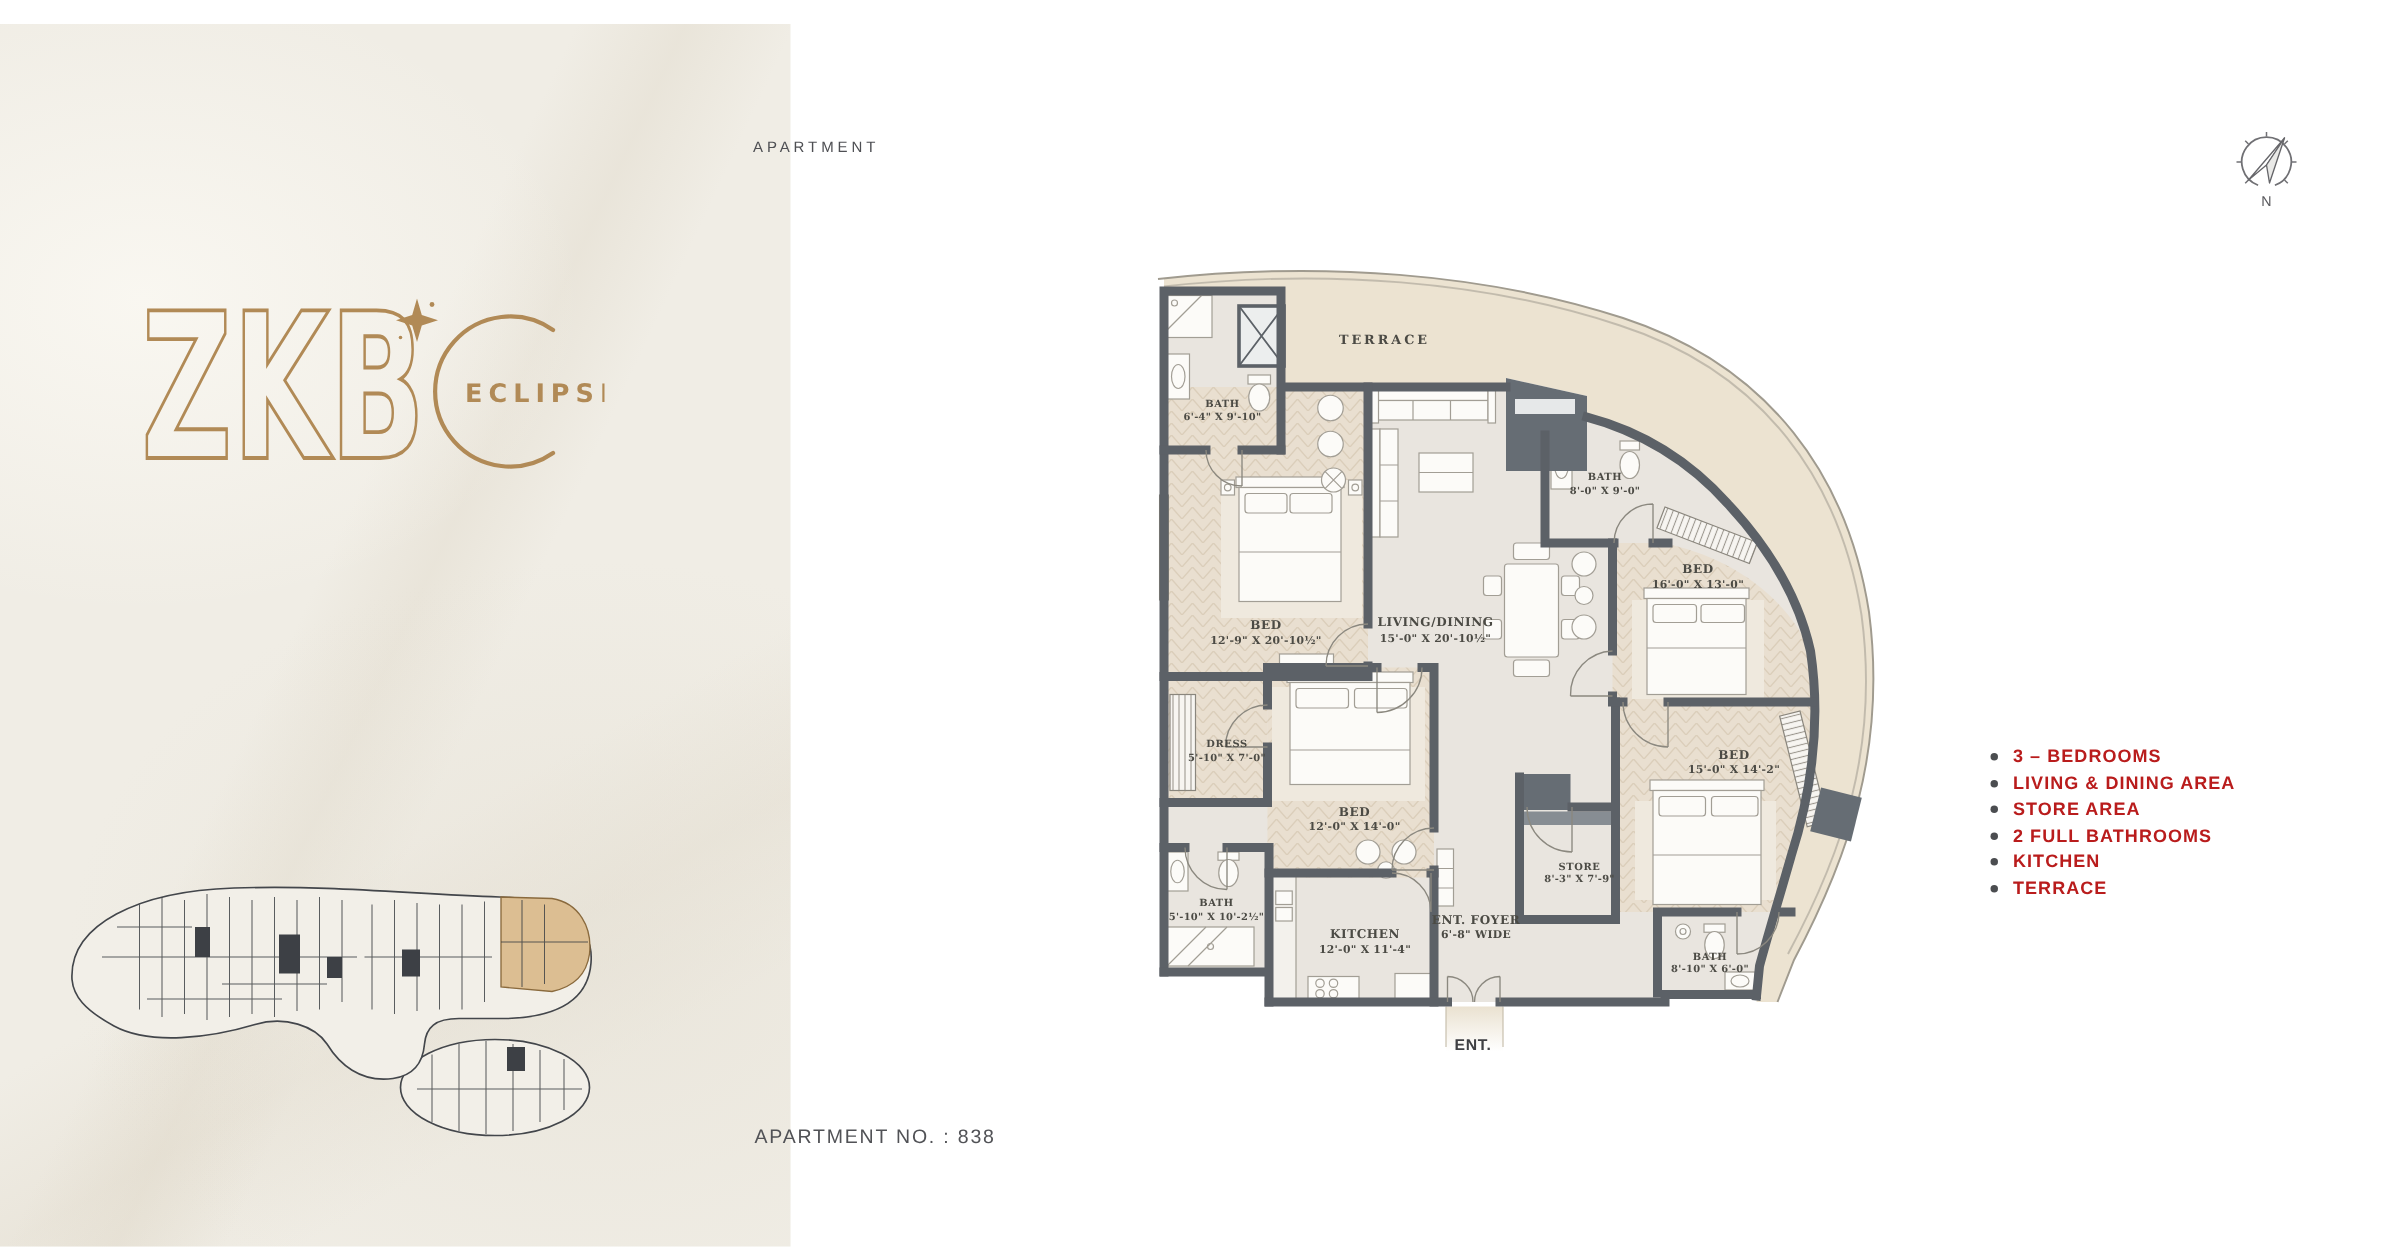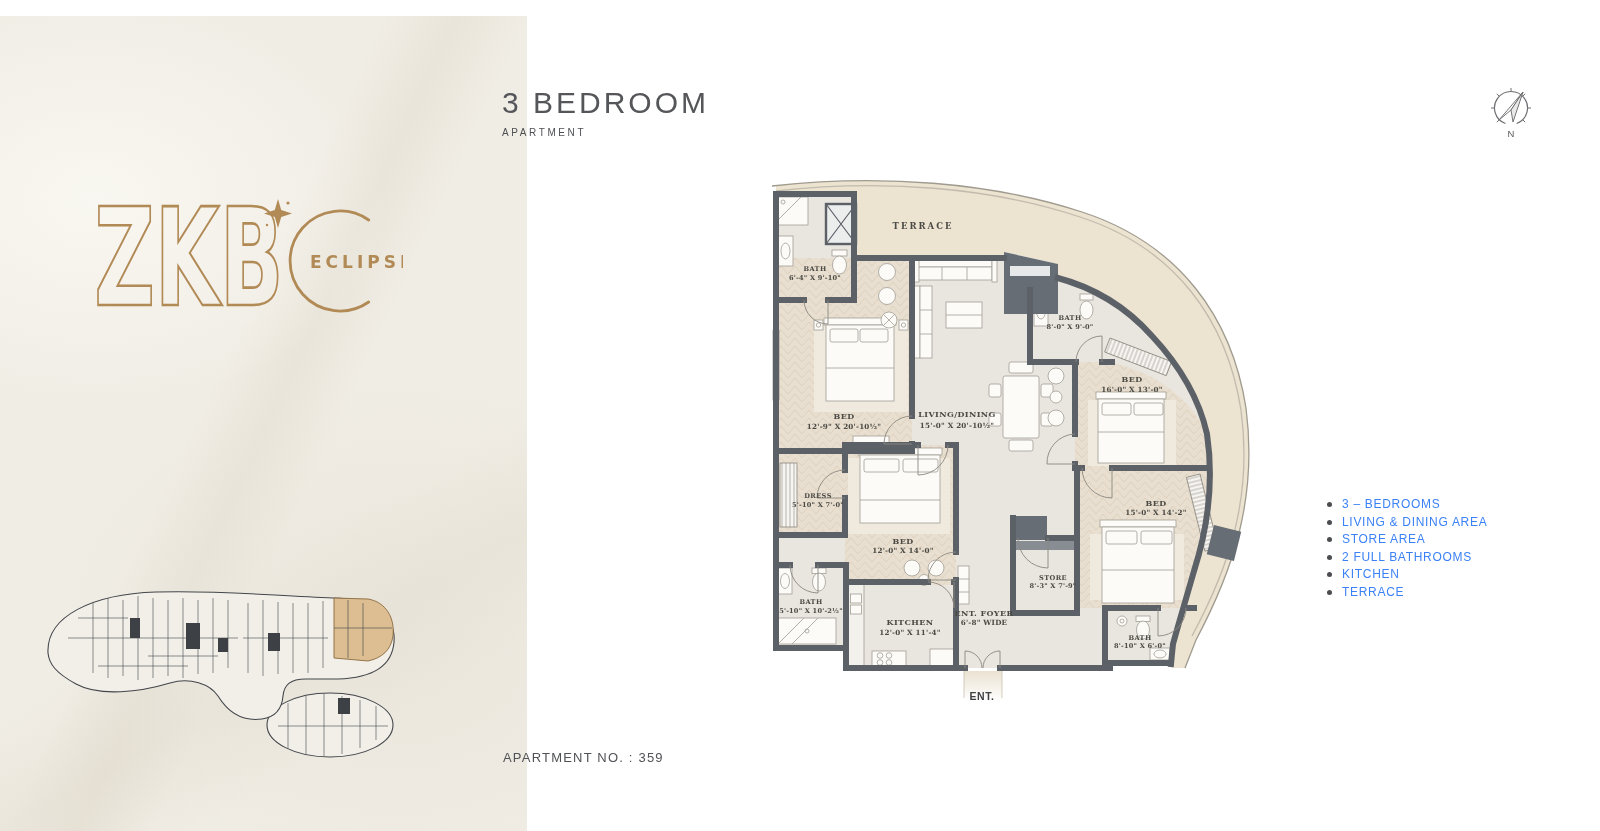--- a/index.html
+++ b/index.html
@@ -13,21 +13,21 @@
       linear-gradient(115deg, rgba(255,255,255,0) 42%, rgba(216,207,189,.28) 50%, rgba(255,255,255,0) 58%),
       linear-gradient(150deg, rgba(255,255,255,0) 62%, rgba(221,213,197,.30) 72%, rgba(255,255,255,0) 82%),
       #f0ede5; margin-top: 16px;}
   
   .title-block{position:absolute;left:502px;top:86px;color:#55565a;}
   .title-block h1{margin:0;font-size:30px;font-weight:normal;letter-spacing:3px;color:#55565a;}
   .title-block .sub{margin-top:7px;font-size:10px;letter-spacing:2.6px;color:#4e4f53;}
   
   .features{position:absolute;left:1327px;top:498px;list-style:none;margin:0;padding:0;}
   .features li{display:flex;align-items:flex-start;margin-bottom:4.5px;
-    font-size:12px;font-weight:normal;letter-spacing:.7px;color:#3b82f6;line-height:13px;}
+    font-size:12px;font-weight:bold;letter-spacing:.7px;color:#b91c1c;line-height:13px;}
   .features li .dot{width:5px;height:5px;border-radius:50%;background:#4b4d50;
     margin:4px 10px 0 0;flex:0 0 auto;}
   
   .apt-no{position:absolute;left:503px;top:750px;font-size:13px;letter-spacing:1.2px;color:#515256;}
   
   svg{display:block;}
   .wall{stroke:#5c6167;stroke-width:6;fill:none;stroke-linecap:square;}
   .arc{stroke:#8b887f;stroke-width:.9;fill:none;}
   .f{fill:#fcfbf8;stroke:#a29e95;stroke-width:.8;}
   .fl{stroke:#a29e95;stroke-width:.8;fill:none;}
@@ -75,21 +75,20 @@
     <rect class="kp-core" x="92" y="40" width="10" height="20"></rect>
     <rect class="kp-core" x="230" y="55" width="12" height="18"></rect>
     <rect class="kp-core" x="300" y="120" width="12" height="16"></rect>
     <rect class="kp-core" x="180" y="60" width="10" height="14"></rect>
     <path d="M296,20 L330,21 C348,24 357,40 355,58 C353,72 344,80 330,83 L296,80 Z" fill="#dcbe92" stroke="#8a6a3d" stroke-width=".9"></path>
     <path class="kp-line" d="M310,22V80 M325,25V78 M296,50H354"></path>
   </svg>
 </div>
 
 <div class="title-block">
-  <h1>3 BEDROOM</h1>
   <div class="sub">APARTMENT</div>
 </div>
 
 <svg style="position:absolute;left:1483px;top:78px;" width="56" height="62" viewBox="0 0 56 62">
   <path d="M33.6,45.5 A16.5 16.5 0 1 0 22.4,45.5" fill="none" stroke="#707074" stroke-width="1.2"></path>
   <g stroke="#707074" stroke-width="1">
     <line x1="45" y1="30" x2="48" y2="30"></line>
       <line x1="40" y1="18" x2="42.2" y2="15.8"></line>
     <line x1="28" y1="13" x2="28" y2="10"></line>
       <line x1="16" y1="18" x2="13.8" y2="15.8"></line>
@@ -358,13 +357,13 @@
   <li>
       <span class="dot"></span>
       <span>KITCHEN</span>
     </li>
   <li>
       <span class="dot"></span>
       <span>TERRACE</span>
     </li>
 </ul>
 
-<div class="apt-no">APARTMENT NO. : 359</div>
+<div class="apt-no">APARTMENT NO. : 838</div>
 
 </body></html>

